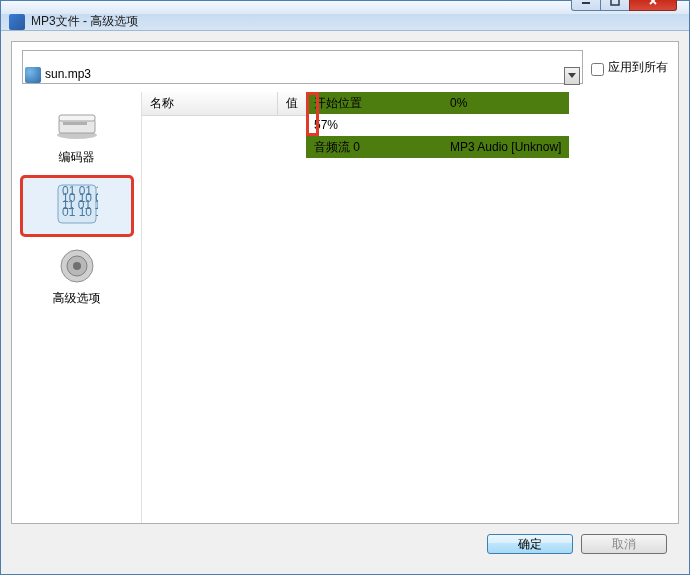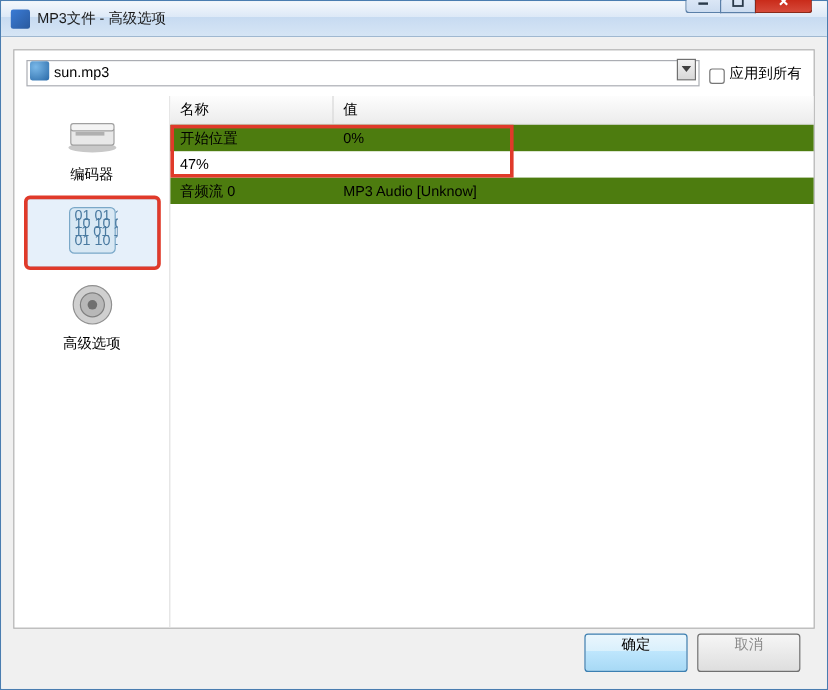--- a/index.html
+++ b/index.html
@@ -1,53 +1,53 @@
 <!DOCTYPE html>
 <html><head>
 <meta charset="utf-8">
 <style>
 *{box-sizing:border-box;margin:0;padding:0;font-family:"Microsoft YaHei","Segoe UI",Tahoma,sans-serif;font-size:12px}
 body{background:#ececec;width:690px;height:575px;overflow:hidden}
 .window{width:690px;height:575px;background:#fff;border:1px solid #4a7db0;display:flex;flex-direction:column}
-.titlebar{height:30px;background:linear-gradient(to bottom,#f4f8fc 0%,#dde9f7 45%,#c7dbf1 46%,#d6e5f5 100%);display:flex;align-items:center;padding:0 11px 0 8px;border-bottom:1px solid #a0b8d0}
+.titlebar{height:30px;background:linear-gradient(to bottom,#f4f8fc 0%,#dde9f7 45%,#c7dbf1 46%,#d6e5f5 100%);display:flex;align-items:flex-end;padding:0 11px 0 8px;border-bottom:1px solid #a0b8d0}
 .titlebar .app-icon{width:16px;height:16px;background:linear-gradient(135deg,#3a7bd5,#2a5a9e);border-radius:2px;margin-right:6px}
 .titlebar .title{color:#1a1a1a;flex:1}
 .win-controls{display:flex;height:20px;margin-top:-10px;align-self:flex-start}
 .win-btn{width:30px;height:20px;display:flex;align-items:center;justify-content:center;border:1px solid #5a7fa8;border-top:none;background:linear-gradient(to bottom,#e8f0fb,#ccdcf0);margin-left:-1px}
 .win-btn svg{width:10px;height:10px}
 .win-btn.min{border-bottom-left-radius:3px}
 .win-btn.close{width:48px;background:linear-gradient(to bottom,#e67a6f 0%,#d9493a 45%,#c92a19 46%,#d64a3a 100%);border-color:#8a2a1a;border-bottom-right-radius:3px;margin-right:1px}
 .dialog-body{flex:1;background:#f0f0f0;padding:10px;display:flex;flex-direction:column}
 .content-panel{flex:1;background:#fff;border:1px solid #b0b0b0;display:flex;flex-direction:column}
 .top-row{display:flex;align-items:center;padding:8px 10px;gap:8px}
-.file-select{flex:1;height:22px;border:1px solid #abadb3;display:flex;align-items:flex-end;padding:4px 2px;background:#fff}
+.file-select{flex:1;height:22px;border:1px solid #abadb3;display:flex;align-items:flex-start;padding:16px 2px;background:#fff}
 .file-select .file-icon{width:16px;height:16px;margin-right:4px;background:radial-gradient(circle at 30% 30%,#7ab8e8,#2a6aa8);border-radius:2px}
 .file-select .file-name{flex:1;color:#000}
 .file-select .dd-btn{width:16px;height:18px;border:1px solid #707070;background:linear-gradient(to bottom,#f2f2f2,#d8d8d8);display:flex;align-items:center;justify-content:center}
 .chk{display:flex;align-items:flex-end;gap:4px;color:#000}
 .chk input{width:13px;height:13px}
 .main-split{flex:1;display:flex}
 .sidebar{width:130px;border-right:1px solid #e0e0e0;padding:6px 4px;display:flex;flex-direction:column;gap:4px}
 .side-item{width:110px;margin:0 auto;text-align:center;padding:6px 4px;border:1px solid transparent;border-radius:3px}
 .side-item.selected{background:#e6f0fa;border-color:#a8c8e8}
 .side-item.highlighted{outline:3px solid #e03a2a;outline-offset:-1px}
 .side-icon{width:48px;height:40px;margin:0 auto 4px auto;display:flex;align-items:center;justify-content:center}
 .side-label{color:#000}
-.prop-area{flex:1;display:flex;flex-direction:column}
+.prop-area{flex:1;display:flex;flex-direction:row}
 .prop-header{height:24px;background:linear-gradient(to bottom,#fdfdfd,#ececec);border-bottom:1px solid #d8d8d8;display:flex;align-items:center}
 .prop-header .col{padding:0 8px;color:#000}
 .prop-header .col.name{width:136px;border-right:1px solid #d8d8d8;height:100%;display:flex;align-items:center}
 .prop-rows{position:relative}
 .prop-row{height:22px;display:flex;align-items:center}
 .prop-row.alt{background:#4d7c0f}
 .prop-row .col{padding:0 8px;color:#000}
 .prop-row .col.name{width:136px}
 .red-box{position:absolute;top:0;left:0;right:250px;height:44px;border:3px solid #e03a2a;pointer-events:none}
 .button-row{height:40px;display:flex;align-items:center;justify-content:flex-end;gap:8px;padding:0 12px}
-.dlg-btn{width:86px;height:32px;border:1px solid #707070;border-radius:3px;background:linear-gradient(to bottom,#f6f6f6,#dedede);color:#000;display:flex;align-items:flex-start;justify-content:center;cursor:pointer}
+.dlg-btn{width:86px;height:20px;border:1px solid #707070;border-radius:3px;background:linear-gradient(to bottom,#f6f6f6,#dedede);color:#000;display:flex;align-items:center;justify-content:center;cursor:pointer}
 .dlg-btn.primary{background:linear-gradient(to bottom,#eaf6fd 0%,#d9f0fc 45%,#bee6fd 46%,#a7d9f5 100%);border-color:#3c7fb1}
 .dlg-btn.cancel{color:#888}
 </style>
 </head>
 <body>
 
 <div class="window">
   <div class="titlebar">
     <div class="app-icon"></div>
     <div class="title">MP3文件 - 高级选项</div>
@@ -133,21 +133,21 @@
           <div class="prop-header">
             <div class="col name">名称</div>
             <div class="col value">值</div>
           </div>
           <div class="prop-rows">
             <div class="prop-row alt">
               <div class="col name">开始位置</div>
               <div class="col value">0%</div>
             </div>
             <div class="prop-row">
-              <div class="col value">47%</div>
+              <div class="col value">57%</div>
             </div>
             <div class="prop-row alt">
               <div class="col name">音频流 0</div>
               <div class="col value">MP3 Audio [Unknow]</div>
             </div>
             <div class="red-box"></div>
           </div>
         </div>
       </div>
 

